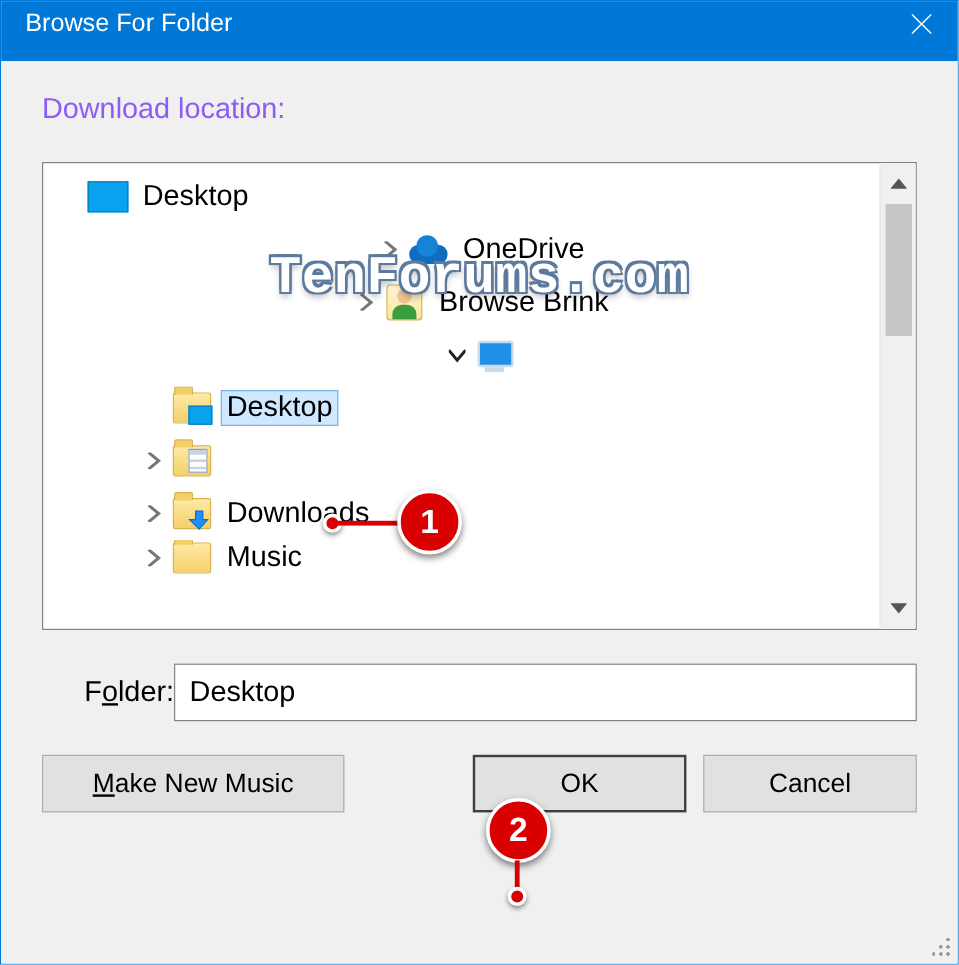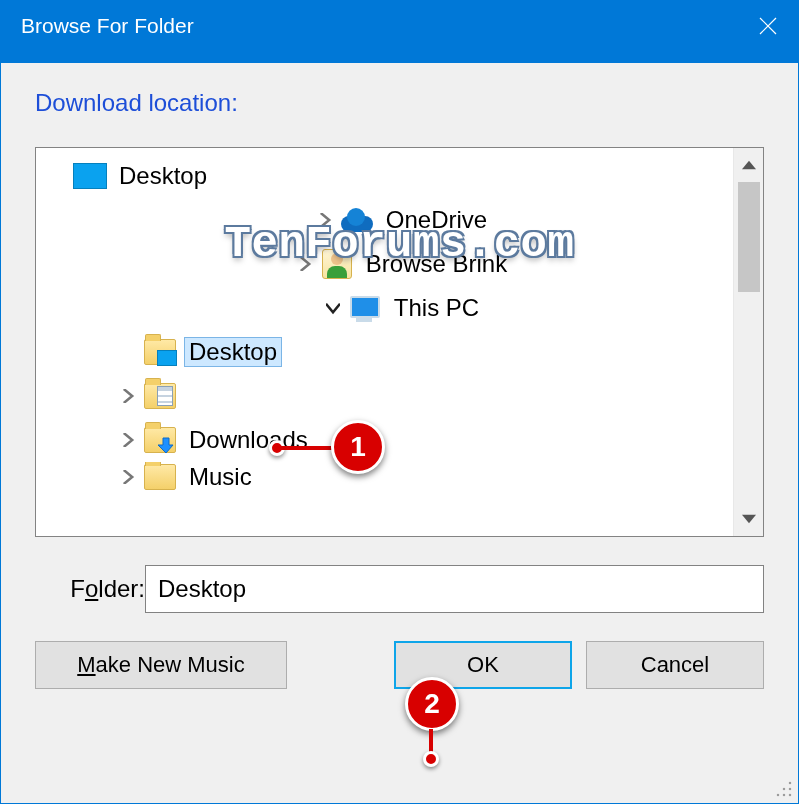--- a/index.html
+++ b/index.html
@@ -1,22 +1,22 @@
 <!DOCTYPE html>
 <html><head>
 <meta charset="utf-8">
 <style>
 * { box-sizing: border-box; margin: 0; padding: 0; font-family: "Segoe UI", Tahoma, sans-serif; }
 html, body { width: 799px; height: 804px; overflow: hidden; }
 .window { width: 799px; height: 804px; background: #ffffff; border: 1px solid #0078d7; display: flex; flex-direction: column; position: relative; }
-.titlebar { height: 62px; background: #0078d7; color: #fff; display: flex; align-items: center; justify-content: space-between; padding: 0 0 12px 20px; font-size: 21px; font-weight: 400; }
+.titlebar { height: 50px; background: #0078d7; color: #fff; display: flex; align-items: center; justify-content: space-between; padding: 0 0 12px 20px; font-size: 21px; font-weight: 400; }
 .titlebar-close { width: 60px; height: 50px; display: flex; align-items: center; justify-content: center; cursor: pointer; }
 .titlebar-close svg { width: 18px; height: 18px; stroke: #fff; stroke-width: 1.2; }
 .body { flex: 1; background: #f0f0f0; padding: 26px 34px 18px 34px; display: flex; flex-direction: column; position: relative; }
-.prompt { font-size: 24px; color: #1d4ed8; margin-bottom: 30px; }
+.prompt { font-size: 24px; color: #8b5cf6; margin-bottom: 30px; }
 .watermark { position: absolute; top: 156px; left: 0; right: 0; text-align: center; font-size: 44px; font-weight: 700; color: #fff; text-shadow: -2px -2px 0 #5c7a9e, 2px -2px 0 #5c7a9e, -2px 2px 0 #5c7a9e, 2px 2px 0 #5c7a9e, 0 4px 6px rgba(0,0,0,.35); letter-spacing: .5px; z-index: 50; pointer-events: none; font-family: Liberation Mono, monospace; }
 .tree-wrap { position: relative; background: #fff; border: 1px solid #838383; height: 390px; display: flex; margin-bottom: 28px; }
 .tree { flex: 1; overflow: hidden; padding: 6px 0; font-size: 24px; color: #000; }
 .tree-row { display: flex; align-items: center; height: 44px; padding-left: 8px; cursor: default; white-space: nowrap; }
 .tree-row.selected .label { background: #cde8ff; border: 1px solid #7bb5e6; padding: 0 4px; }
 .tree-row .label { padding: 0 4px; border: 1px solid transparent; }
 .expander { width: 28px; display: flex; align-items: center; justify-content: center; color: #606060; }
 .expander svg { width: 14px; height: 14px; }
 .icon { width: 36px; height: 36px; display: flex; align-items: center; justify-content: center; margin-right: 6px; }
 .indent1 { padding-left: 34px; justify-content: center; }
@@ -28,21 +28,21 @@
 .sb-track { flex: 1; }
 .folder-row { display: flex; align-items: center; margin-bottom: 28px; }
 .folder-label { font-size: 24px; width: 110px; text-align: right; }
 .folder-label .u { text-decoration: underline; }
 .folder-input { flex: 1; height: 48px; border: 1px solid #828282; background: #fff; font-size: 24px; padding: 0 12px; }
 .button-row { display: flex; gap: 14px; }
 .btn { height: 48px; background: #e1e1e1; border: 1px solid #adadad; font-size: 22px; display: flex; align-items: center; justify-content: center; cursor: pointer; }
 .btn-make { width: 252px; }
 .btn-make .u { text-decoration: underline; }
 .btn-gap { flex: 1; }
-.btn-ok { width: 178px; border: 2px solid #0ea5e9; }
+.btn-ok { width: 178px; border: 2px solid #404040; }
 .btn-cancel { width: 178px; }
 .grip { position: absolute; right: 4px; bottom: 4px; width: 20px; height: 20px; }
 .grip::before { content: ""; position: absolute; inset: 0; background:
  radial-gradient(circle at 16px 16px,#9c9c9c 1.4px,transparent 1.6px),
  radial-gradient(circle at 16px 10px,#9c9c9c 1.4px,transparent 1.6px),
  radial-gradient(circle at 16px 4px,#9c9c9c 1.4px,transparent 1.6px),
  radial-gradient(circle at 10px 16px,#9c9c9c 1.4px,transparent 1.6px),
  radial-gradient(circle at 10px 10px,#9c9c9c 1.4px,transparent 1.6px),
  radial-gradient(circle at 4px 16px,#9c9c9c 1.4px,transparent 1.6px);
 }
@@ -125,21 +125,20 @@
 
         <div class="tree-row indent1">
           <span class="expander">
               <svg viewBox="0 0 10 10">
                 <path d="M0 2 L5 8 L10 2" fill="none" stroke="#222" stroke-width="1.8"></path>
               </svg>
             </span>
           <span class="icon">
               <span class="ico-pc"></span>
             </span>
-          <span class="label">This PC</span>
         </div>
 
         <div class="tree-row indent2 selected">
           <span class="expander"></span>
           <span class="icon">
               <span class="ico-folder blue"></span>
             </span>
           <span class="label">Desktop</span>
         </div>
 

